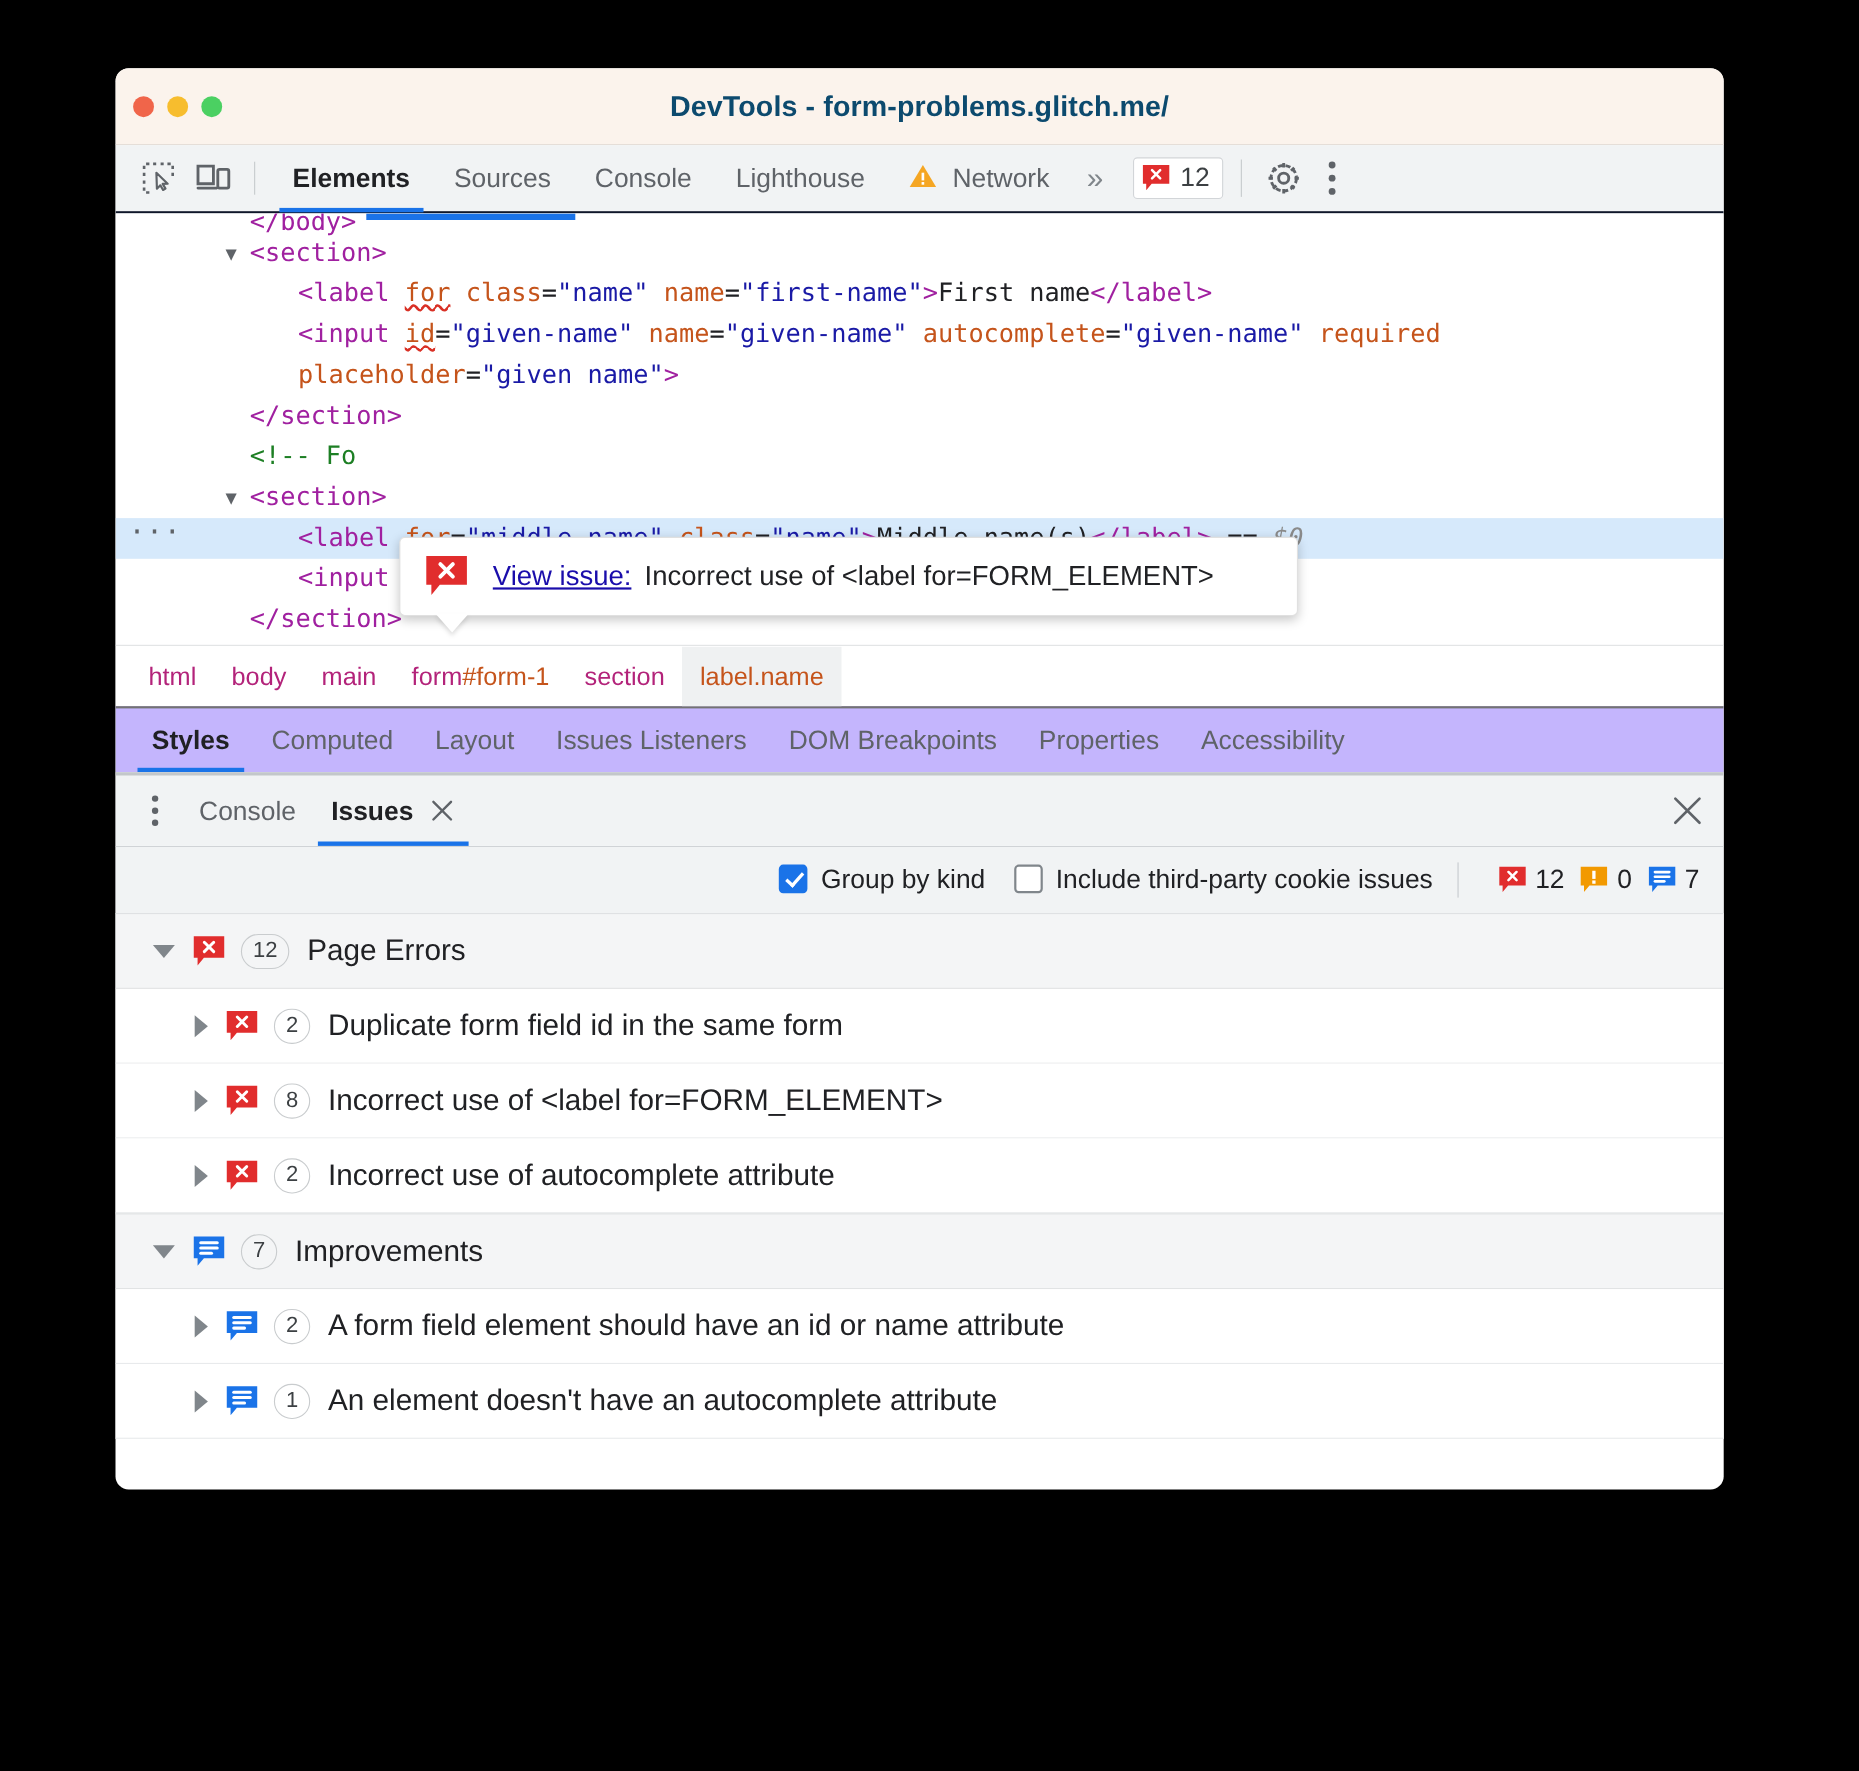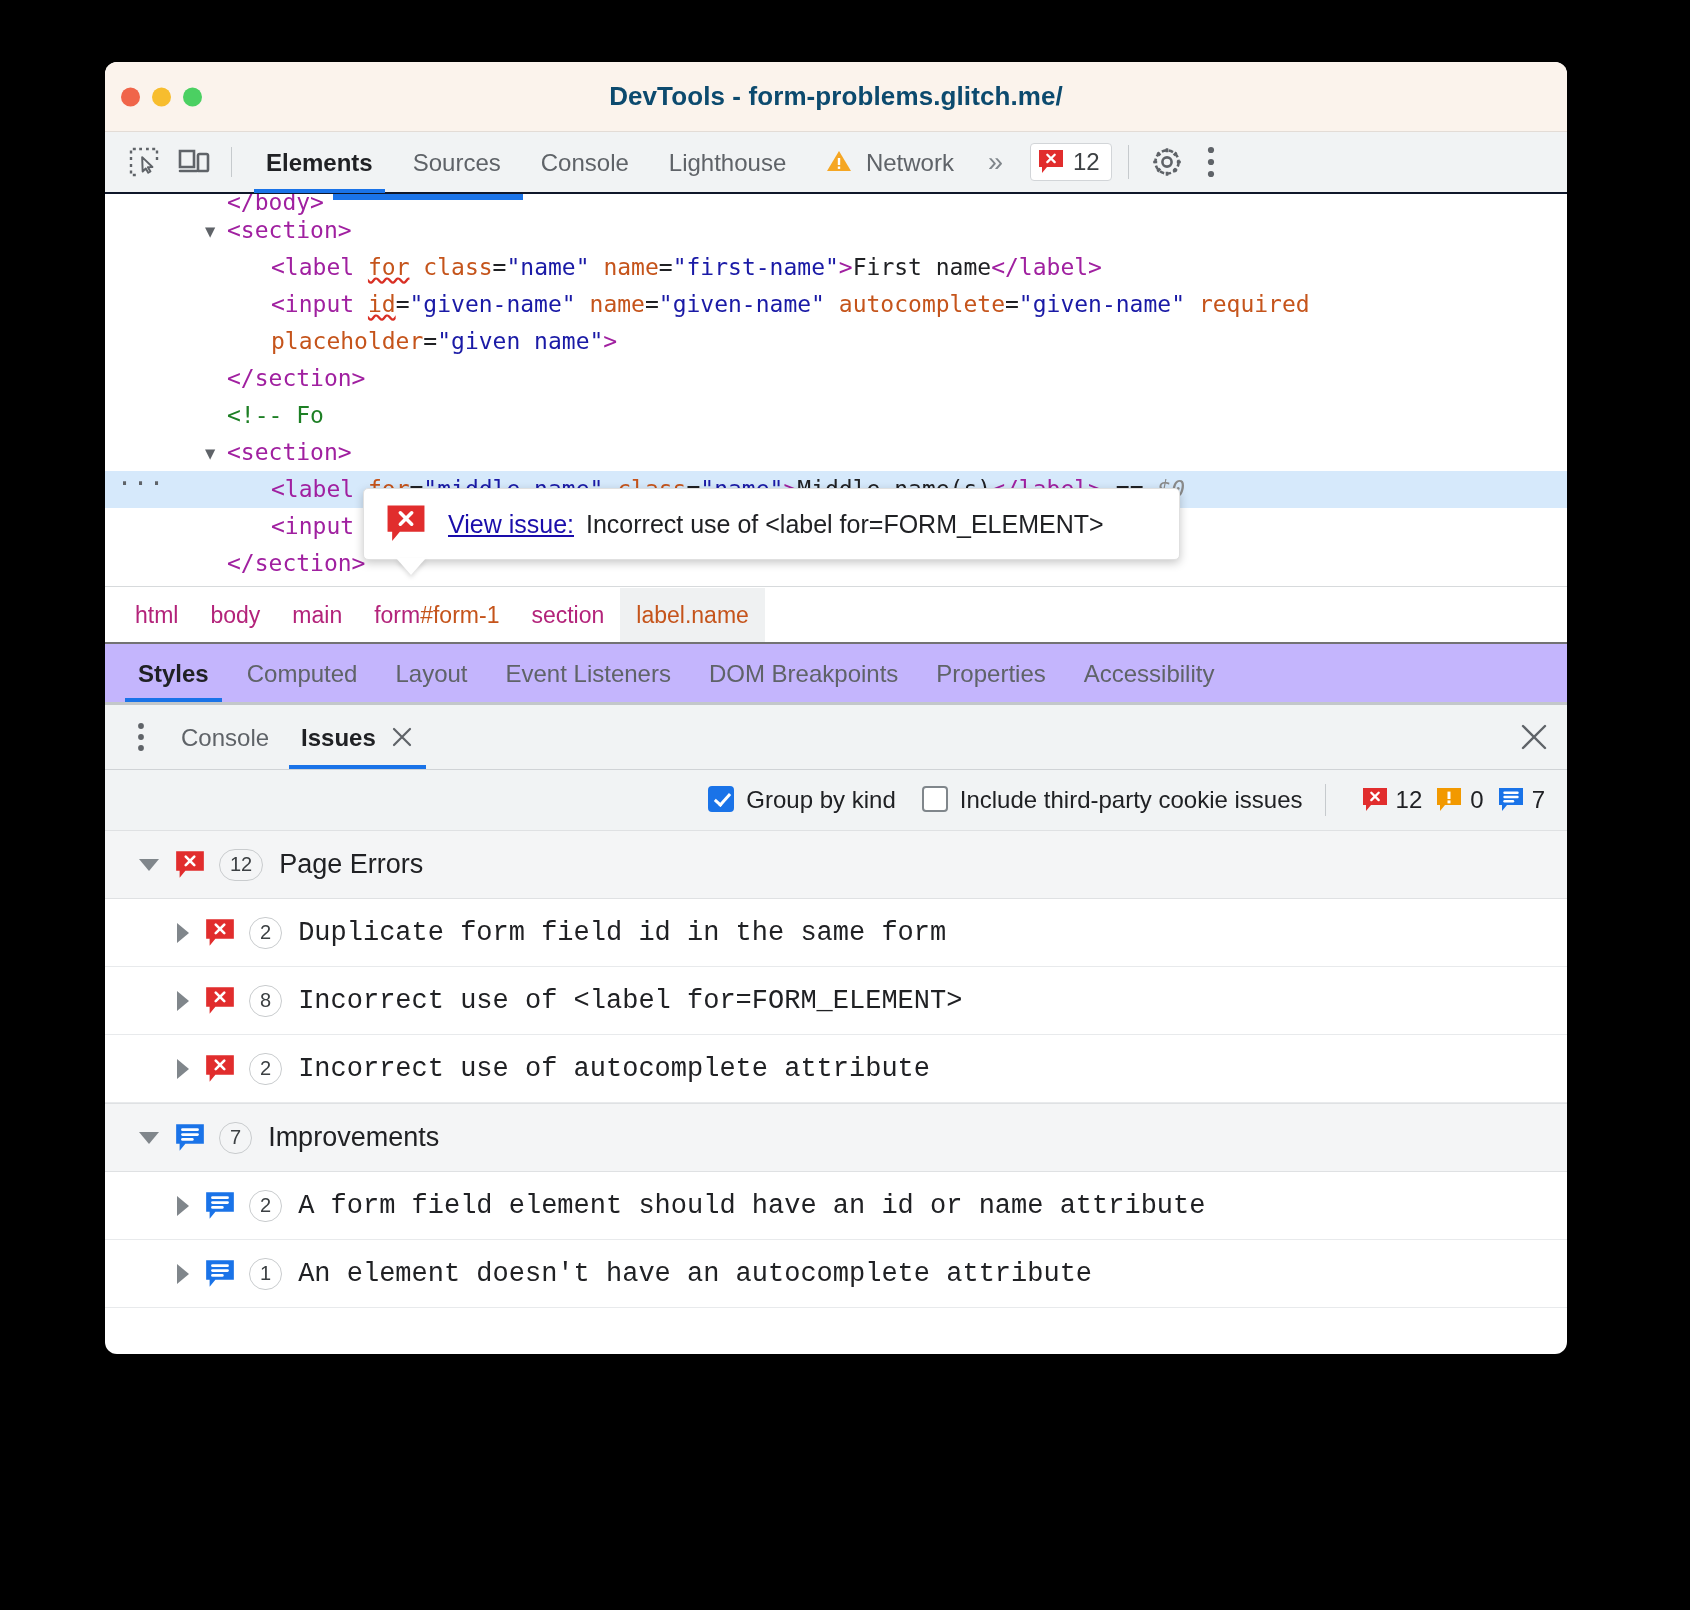--- a/index.html
+++ b/index.html
@@ -431,21 +431,21 @@
     border-radius: 16px;
     display: flex;
     align-items: center;
     justify-content: center;
     font-size: 20px;
     color: #3c4043;
     padding: 0 10px;
     margin: 0 16px 0 14px;
     box-sizing: border-box;
   }
-  .iss-label { font-size: 27px; color: #202124; font-family: Liberation Mono, monospace; }
+  .iss-label { font-size: 27px; color: #202124; }
   .grp-label { font-size: 27px; color: #202124; }
 
   svg { display: block; }
 </style>
 </head>
 <body>
 
 <div id="window">
 
   <div class="titlebar">
@@ -587,21 +587,21 @@
     </div>
     <div class="crumb active">
       <span>label.name</span>
     </div>
   </div>
 
   <div class="styletabs">
     <div class="stab active"><span>Styles</span></div>
     <div class="stab"><span>Computed</span></div>
     <div class="stab"><span>Layout</span></div>
-    <div class="stab"><span>Event Listeners</span></div>
+    <div class="stab"><span>Issues Listeners</span></div>
     <div class="stab"><span>DOM Breakpoints</span></div>
     <div class="stab"><span>Properties</span></div>
     <div class="stab"><span>Accessibility</span></div>
   </div>
 
 
   <div class="drawer-head">
     <div class="dkebab">
       <svg width="10" height="30" viewBox="0 0 10 30">
         <circle cx="5" cy="4" r="2.9" fill="#5f6368"></circle>

